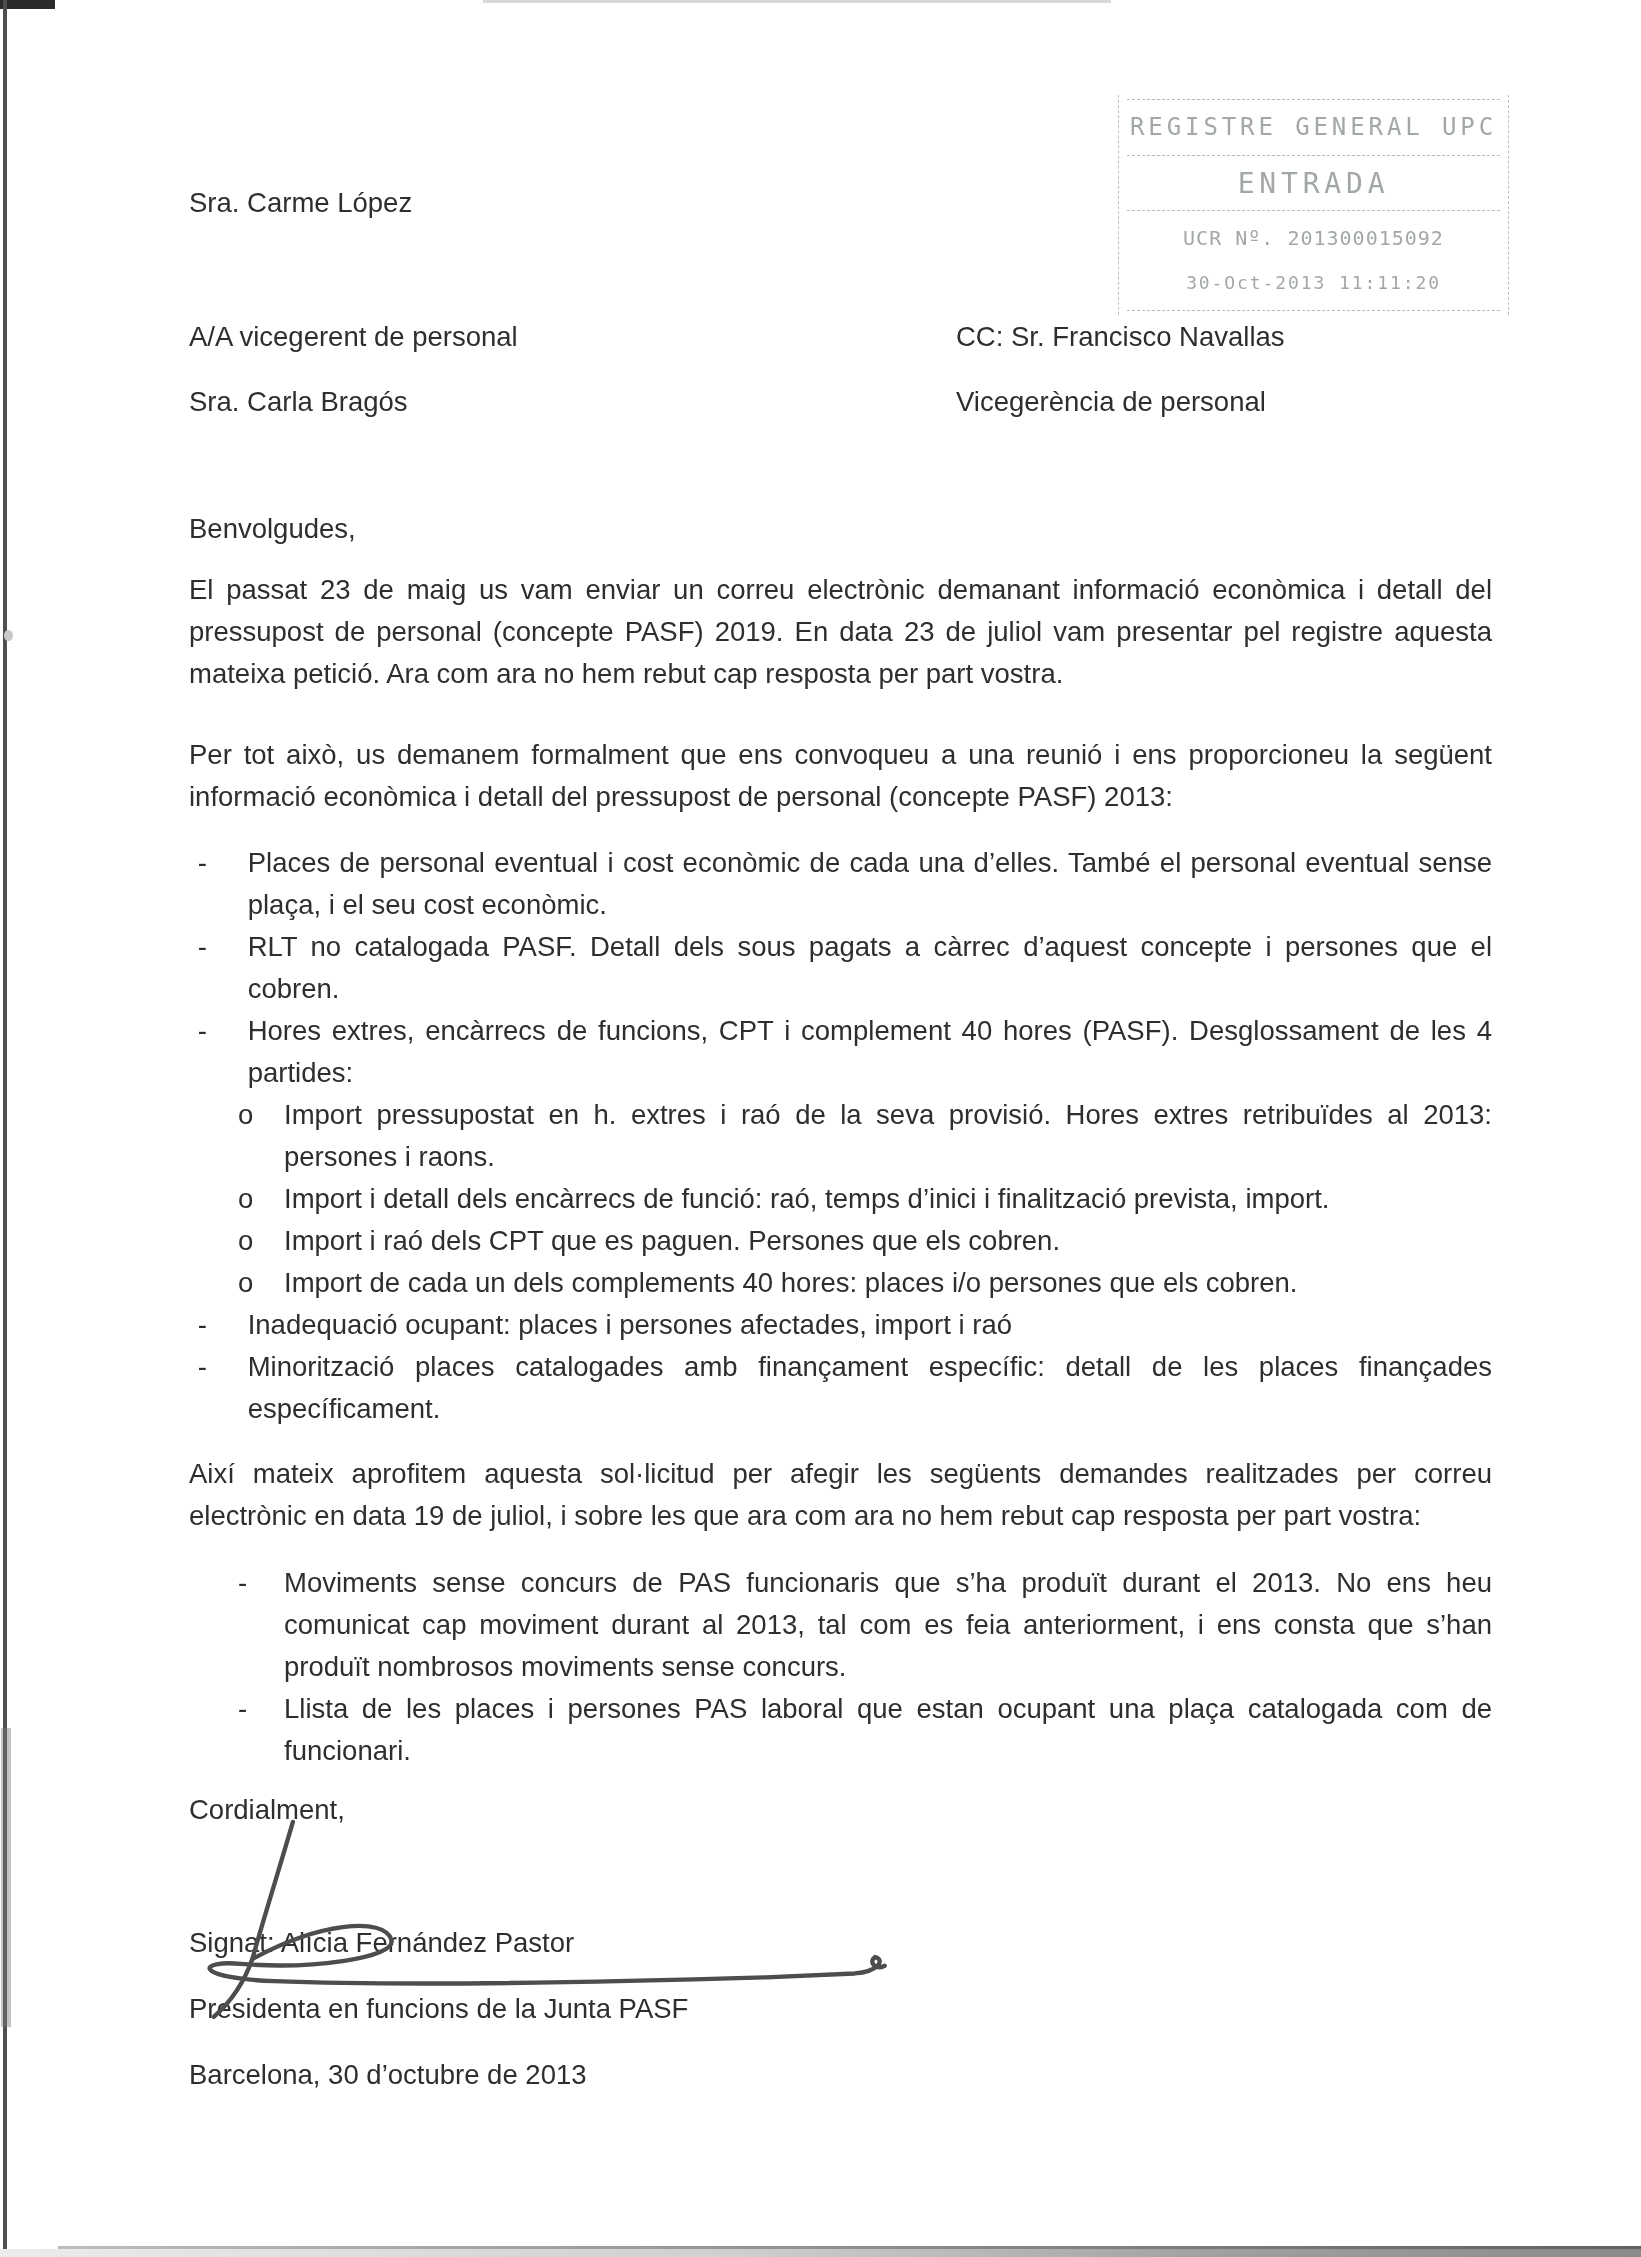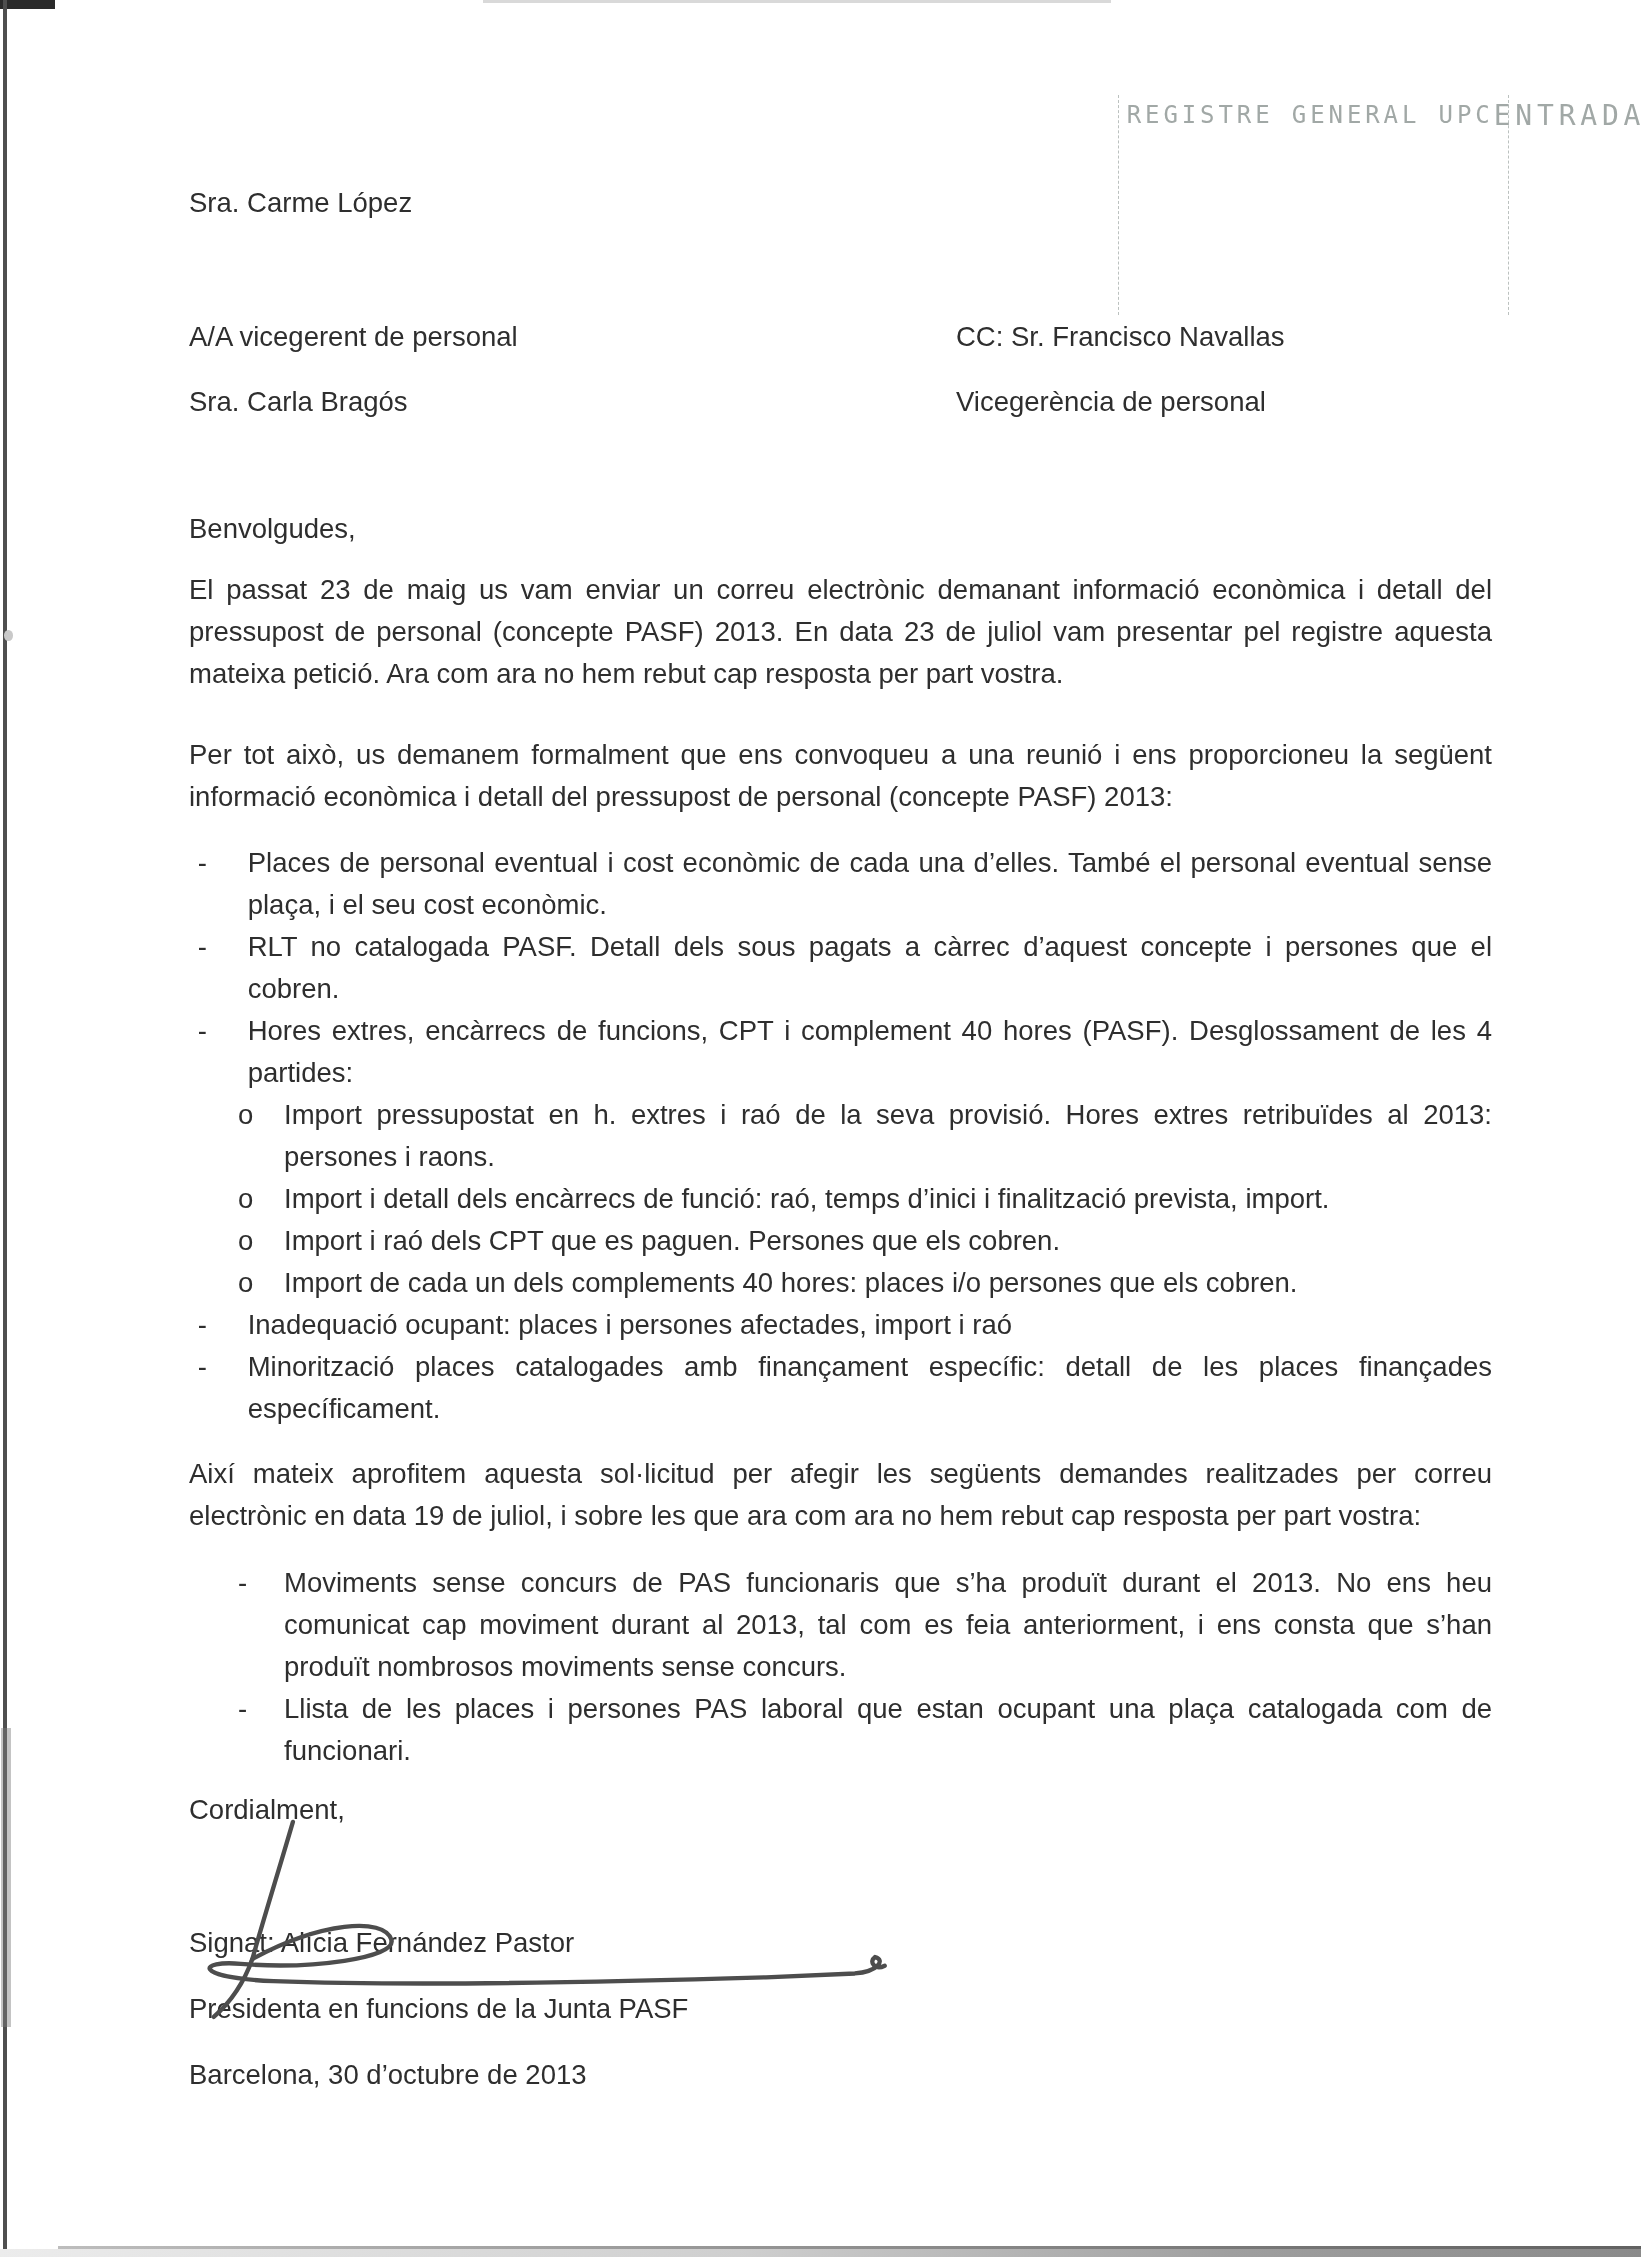--- a/index.html
+++ b/index.html
@@ -37,21 +37,21 @@
   .l1row{display:flex;padding-left:8.7px;}
   .l1row .mk{width:50px;flex:none;}
   .l1row .tx{flex:1;text-align:justify;}
   .l2row{display:flex;padding-left:49px;}
   .l2row .mk{width:46px;flex:none;}
   .l2row .tx{flex:1;text-align:justify;}
 
   
   .stamp{
     position:absolute;left:1118px;top:95px;width:391px;height:220px;
-    display:flex;flex-direction:row;justify-content:space-between;
+    display:flex;flex-direction:column;justify-content:space-between;
     padding:3.9px 7.7px;box-sizing:border-box;
     border-left:1.9px dashed #b6bcba;
     border-right:1.9px dashed #b6bcba;
     font-family:"DejaVu Sans Mono",monospace;
     color:#9aa19f;
     opacity:.92;
   }
   .stamp .dash{border-top:1.9px dashed #afb6b4;height:0;}
   .stamp .sline{text-align:center;white-space:nowrap;line-height:33px;}
   .stamp .s1{font-size:24px;letter-spacing:3.9px;}
@@ -110,21 +110,21 @@
         <div class="col-right">CC: Sr. Francisco Navallas</div>
       </div>
       <div class="cols line2">
         <div class="col-left">Sra. Carla Bragós</div>
         <div class="col-right">Vicegerència de personal</div>
       </div>
     </div>
 
     <div class="b-salutation">Benvolgudes,</div>
 
-    <div class="b-p1">El passat 23 de maig us vam enviar un correu electrònic demanant informació econòmica i detall del pressupost de personal (concepte PASF) 2013. En data 23 de juliol vam presentar pel registre aquesta mateixa petició. Ara com ara no hem rebut cap resposta per part vostra.</div>
+    <div class="b-p1">El passat 23 de maig us vam enviar un correu electrònic demanant informació econòmica i detall del pressupost de personal (concepte PASF) 2019. En data 23 de juliol vam presentar pel registre aquesta mateixa petició. Ara com ara no hem rebut cap resposta per part vostra.</div>
     <div class="b-p2">Per tot això, us demanem formalment que ens convoqueu a una reunió i ens proporcioneu la següent informació econòmica i detall del pressupost de personal (concepte PASF) 2013:</div>
 
     <div class="b-list1">
       <div class="l1row">
         <span class="mk">-</span>
         <span class="tx">Places de personal eventual i cost econòmic de cada una d’elles. També el personal eventual sense plaça, i el seu cost econòmic.</span>
       </div>
       <div class="l1row">
         <span class="mk">-</span>
         <span class="tx">RLT no catalogada PASF. Detall dels sous pagats a càrrec d’aquest concepte i persones que el cobren.</span>

